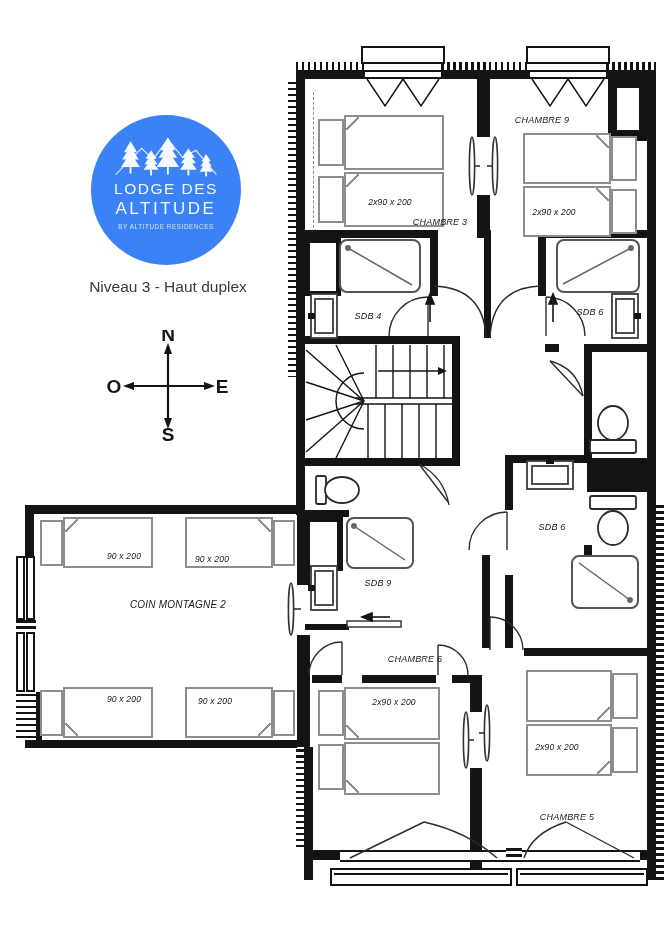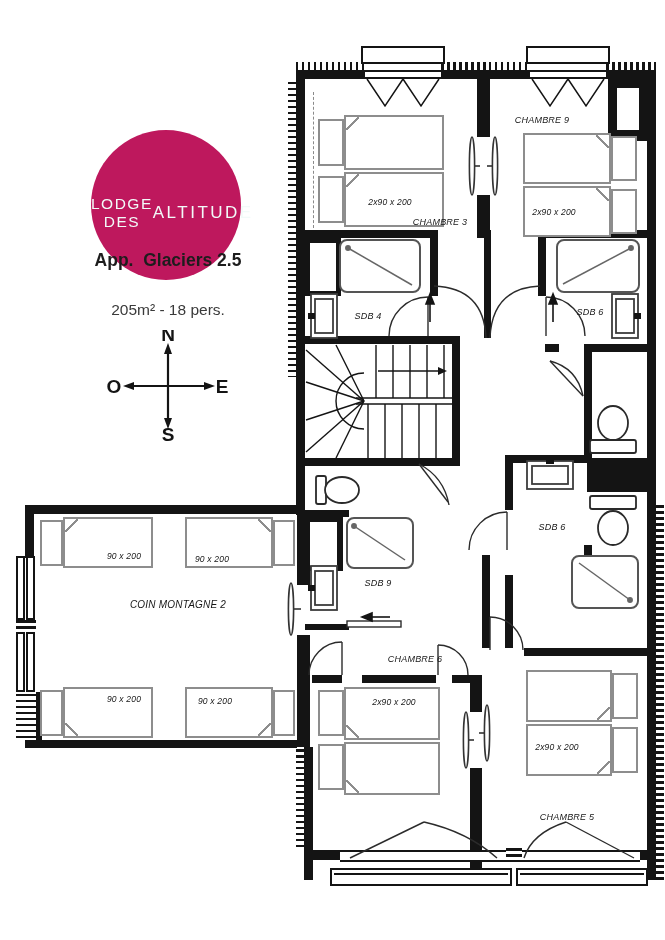--- a/index.html
+++ b/index.html
@@ -1,20 +1,20 @@
 <!DOCTYPE html>
 <html><head>
 <meta charset="utf-8">
 <style>
   html,body{margin:0;padding:0;background:#fff;}
   .canvas{position:relative;width:665px;height:940px;background:#fff;overflow:hidden;
           font-family:"Liberation Sans",sans-serif;}
   
-  .logo{position:absolute;left:91px;top:130px;width:150px;height:150px;border-radius:50%;
-        background:#be185d;display:flex;flex-direction:row;align-items:center;
+  .logo{position:absolute;left:91px;top:115px;width:150px;height:150px;border-radius:50%;
+        background:#3b82f6;display:flex;flex-direction:column;align-items:center;
         padding-top:14px;box-sizing:border-box;color:#f2faf9;text-align:center;}
   .logo-l1{font-size:15.5px;letter-spacing:1.5px;font-weight:400;margin-top:1px;}
   .logo-l2{font-size:17px;letter-spacing:2.5px;font-weight:400;margin-top:1px;}
   .logo-tag{font-size:6.3px;letter-spacing:.6px;margin-top:4px;color:rgba(255,255,255,.78);}
   .title{position:absolute;left:28px;top:250px;width:280px;text-align:center;
          font-size:17.5px;font-weight:700;color:#1d1d1d;white-space:pre;}
   .subtitle{position:absolute;left:28px;width:280px;text-align:center;font-size:15.5px;color:#3a3a3a;}
   .lvl{top:278px;} .cap{top:301px;}
   .compass{position:absolute;left:106px;top:330px;}
   
@@ -57,22 +57,21 @@
           <rect x="83" y="43" width="2" height="6"></rect>
         <path d="M103,26 L98,34 L108,34 Z M103,30 L97,39 L109,39 Z M103,34 L96,45 L110,45 Z"></path>
           <rect x="102" y="45" width="2" height="5"></rect>
       </g>
     </svg>
     <div class="logo-l1">LODGE DES</div>
     <div class="logo-l2">ALTITUDE</div>
     <div class="logo-tag">BY ALTITUDE RESIDENCES</div>
   </div>
 
-  <div class="title">App.  Glaciers 2.5</div>
-  <div class="subtitle cap">205m² - 18 pers.</div>
+  <div class="subtitle lvl">Niveau 3 - Haut duplex</div>
 
   <svg class="compass" width="124" height="112" viewBox="0 0 124 112">
     <g stroke="#141414" stroke-width="2.2">
       <line x1="62" y1="20" x2="62" y2="92"></line>
       <line x1="24" y1="56" x2="102" y2="56"></line>
     </g>
     <g fill="#141414">
       <polygon points="62,13 58,24 66,24"></polygon>
       <polygon points="62,99 58,88 66,88"></polygon>
       <polygon points="17,56 28,52 28,60"></polygon>

